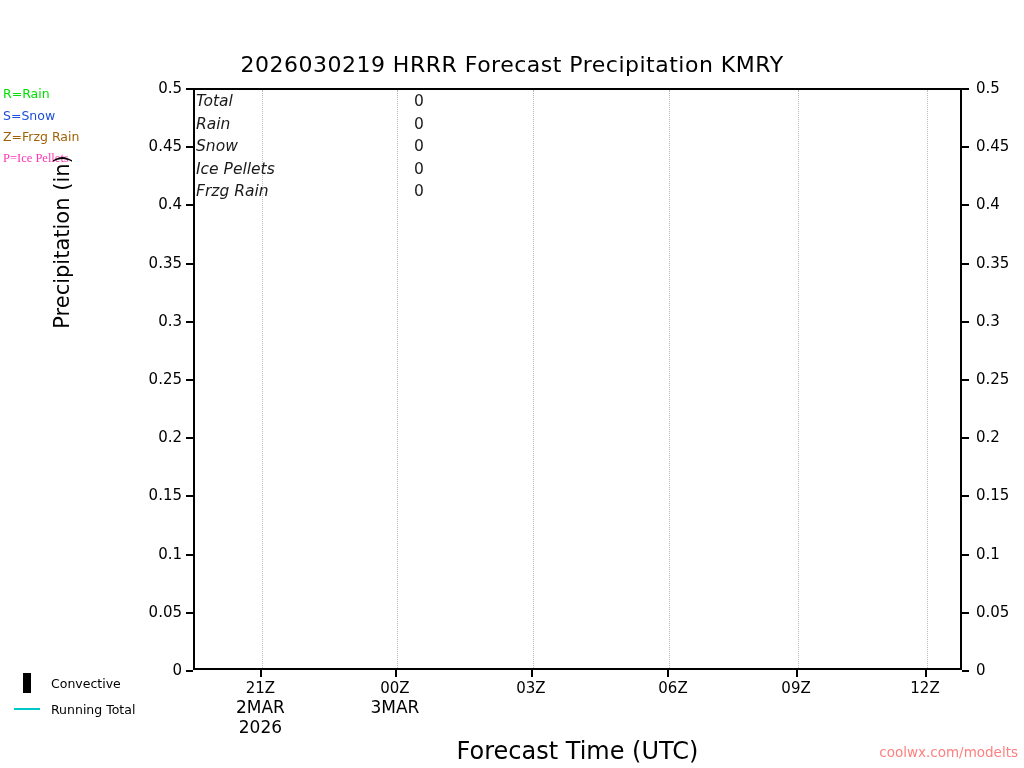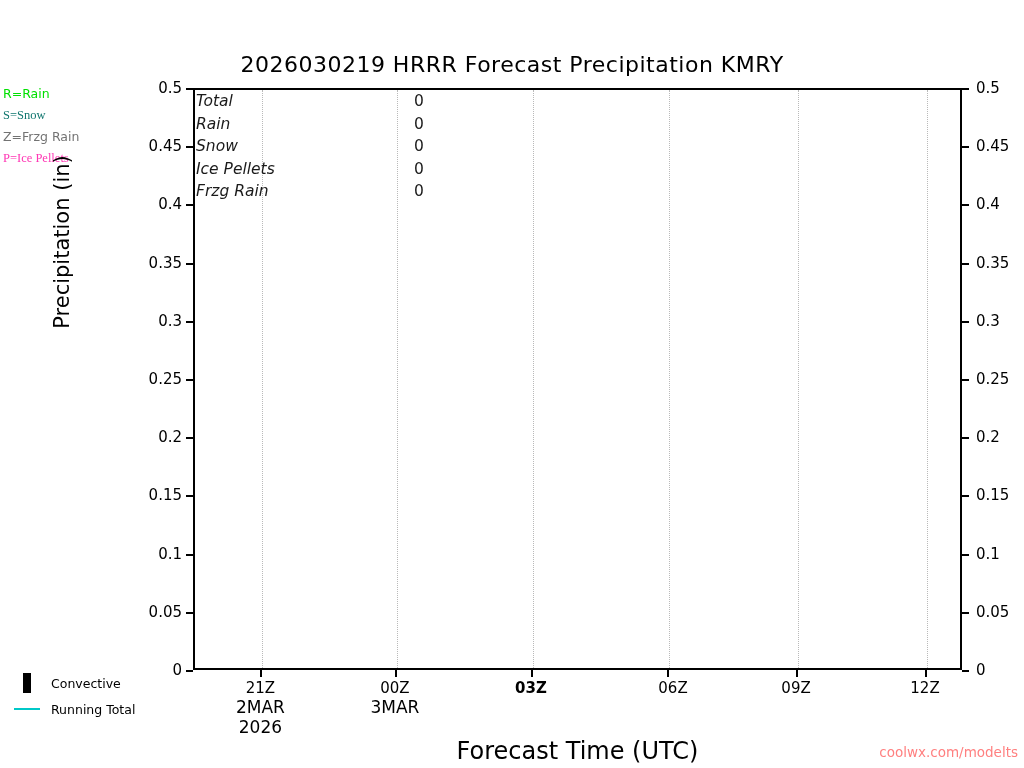--- a/index.html
+++ b/index.html
@@ -192,22 +192,22 @@
     white-space: nowrap;
   }
 </style>
 </head>
 <body>
 
 <div id="chart-title">2026030219 HRRR Forecast Precipitation KMRY</div>
 
 <div id="ptype-key">
     <div style="color: rgb(0, 224, 0);">R=Rain</div>
-    <div style="color: #0f766e; font-family: Liberation Serif, serif;">S=Snow</div>
-    <div style="color: #737373;">Z=Frzg Rain</div>
+    <div style="color: #1d4ed8;">S=Snow</div>
+    <div style="color: #a16207;">Z=Frzg Rain</div>
     <div style="color: rgb(255, 54, 180); font-family: Liberation Serif, serif;">P=Ice Pellets</div>
   </div>
 
 <div id="y-axis-title">Precipitation (in)</div>
 
 <div id="plot-area">
   <div id="grid-layer">
       <div class="vgrid" style="left: 67.4413px;"></div>
       <div class="vgrid" style="left: 201.939px;"></div>
       <div class="vgrid" style="left: 337.976px;"></div>
@@ -261,21 +261,21 @@
     <div class="ylabel ylabel-right" style="top: 137.2px;">0.45</div>
     <div class="ytick-left" style="top: 88px;"></div>
     <div class="ytick-right" style="top: 88px;"></div>
     <div class="ylabel ylabel-left" style="top: 79px;">0.5</div>
     <div class="ylabel ylabel-right" style="top: 79px;">0.5</div>
     <div class="xtick" style="left: 260.441px;"></div>
     <div class="xlabel" style="left: 260.441px;"><span>21Z</span><span class="l2">2MAR</span><span class="l3">2026</span></div>
     <div class="xtick" style="left: 394.939px;"></div>
     <div class="xlabel" style="left: 394.939px;"><span>00Z</span><span class="l2">3MAR</span></div>
     <div class="xtick" style="left: 530.976px;"></div>
-    <div class="xlabel" style="left: 530.976px; font-weight: bold;"><span>03Z</span></div>
+    <div class="xlabel" style="left: 530.976px;"><span>03Z</span></div>
     <div class="xtick" style="left: 667.012px;"></div>
     <div class="xlabel" style="left: 673px;"><span>06Z</span></div>
     <div class="xtick" style="left: 796.05px;"></div>
     <div class="xlabel" style="left: 796.05px;"><span>09Z</span></div>
     <div class="xtick" style="left: 925.011px;"></div>
     <div class="xlabel" style="left: 925.011px;"><span>12Z</span></div>
   </div>
 
 <div id="totals-box">
   <div id="totals-rows">

